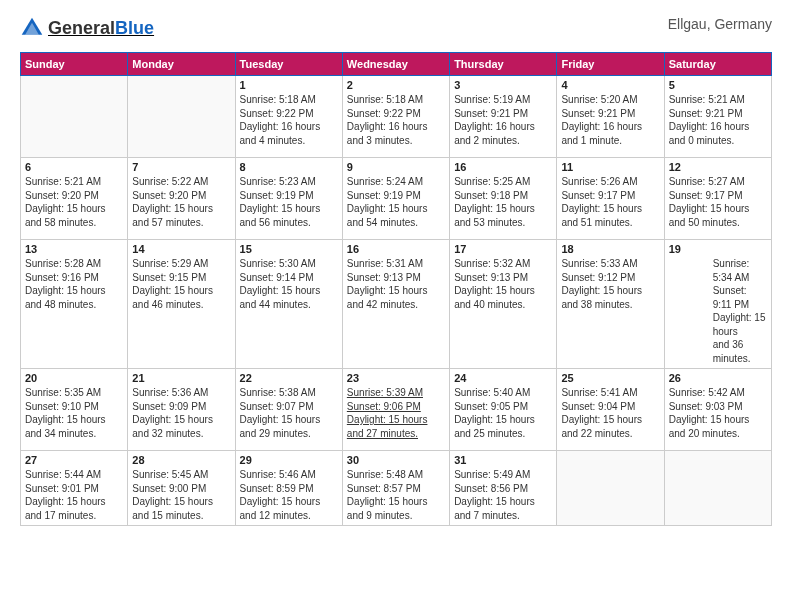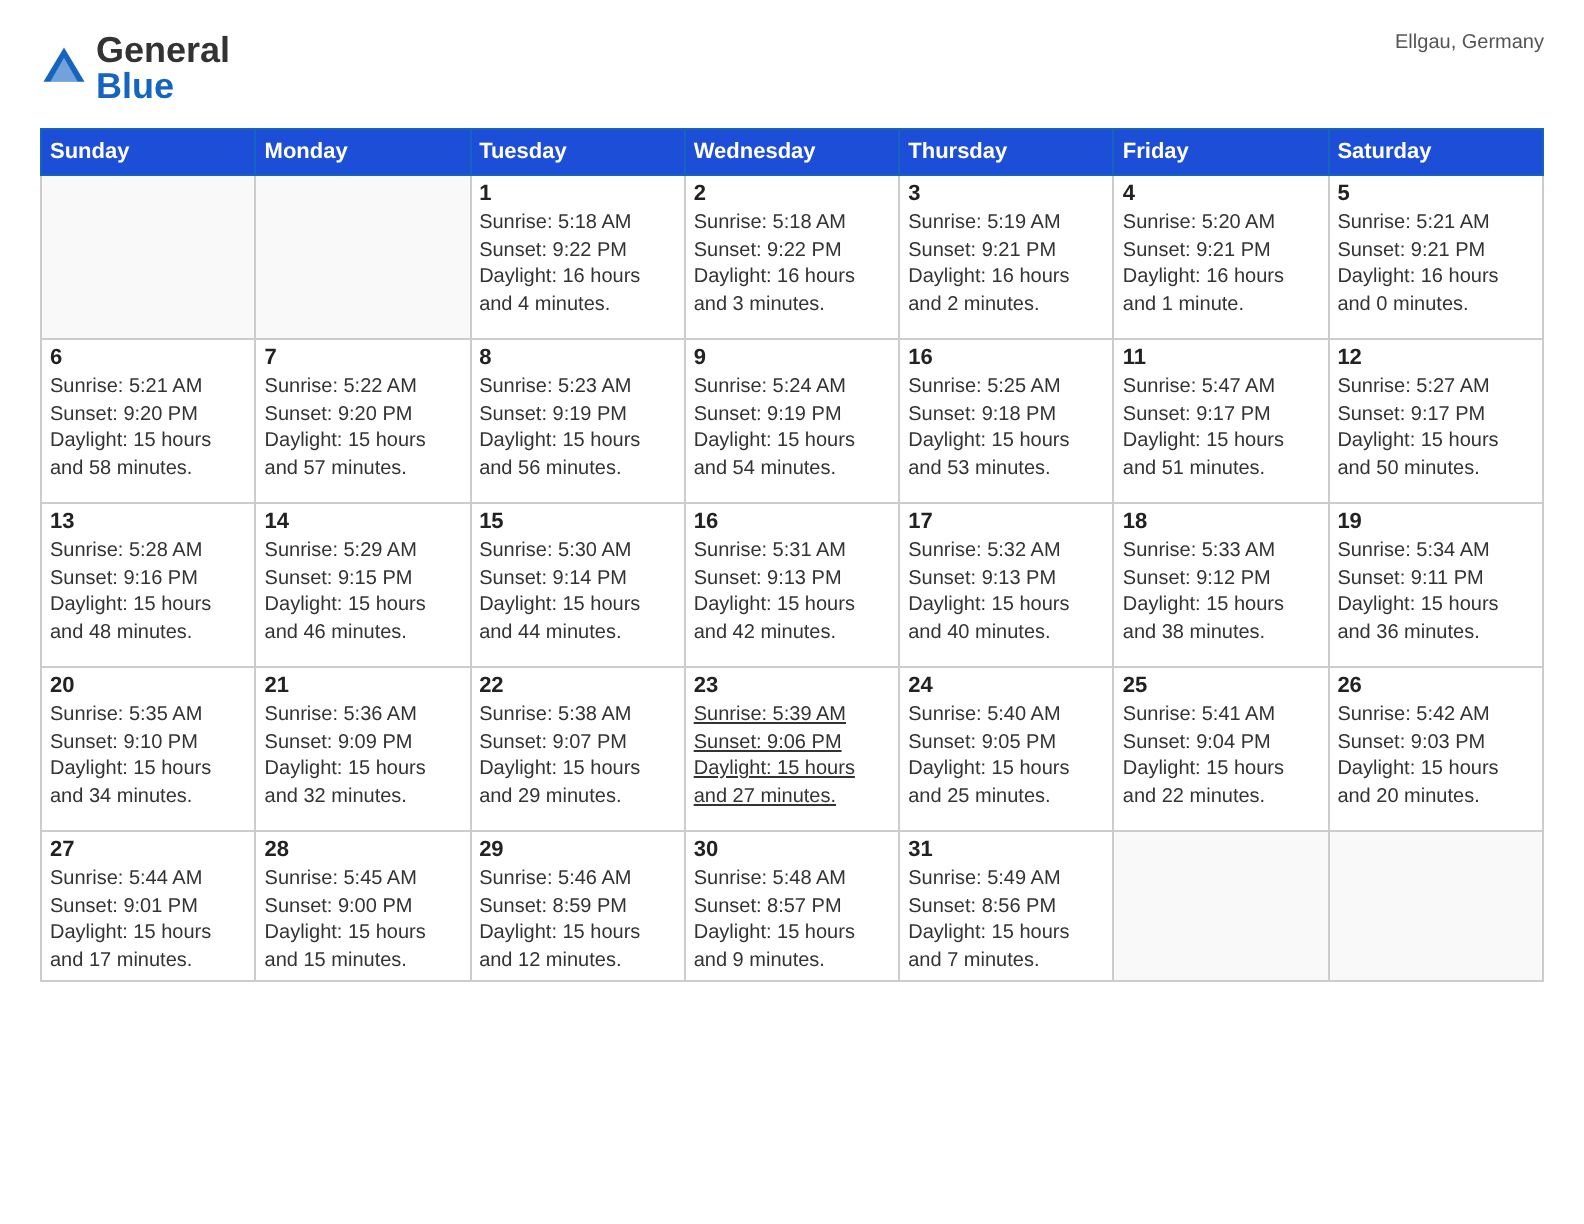--- a/index.html
+++ b/index.html
@@ -22,22 +22,23 @@
       align-items: flex-start;
       margin-bottom: 12px;
     }
     .logo {
       display: flex;
       align-items: center;
       gap: 4px;
     }
     .logo-text {
       display: flex;
-      flex-direction: column;
+      flex-direction: row;
       line-height: 1;
+      text-decoration: underline;
     }
     .logo-general {
       font-size: 18px;
       font-weight: bold;
       color: #333;
     }
     .logo-blue {
       font-size: 18px;
       font-weight: bold;
       color: #1565c0;
@@ -49,30 +50,30 @@
     .title-block {
       text-align: right;
     }
     .month-title {
       font-size: 36px;
       font-weight: bold;
       color: #333;
       line-height: 1.1;
     }
     .location {
-      font-size: 10px;
+      font-size: 14px;
       color: #555;
     }
     .calendar {
       width: 100%;
       border-collapse: collapse;
       font-size: 9.5px;
     }
     .calendar th {
-      background: #1d4ed8;
+      background: #be185d;
       color: #fff;
       padding: 5px 4px;
       text-align: left;
       font-size: 11px;
       font-weight: bold;
       border: 1px solid #1565c0;
     }
     .calendar td {
       border: 1px solid #ccc;
       vertical-align: top;
@@ -202,21 +203,21 @@
           </td>
           <td>
             <div class="day-num">16</div>
             <div class="day-info" style="white-space: pre-line;">Sunrise: 5:25 AM
 Sunset: 9:18 PM
 Daylight: 15 hours
 and 53 minutes.</div>
           </td>
           <td>
             <div class="day-num">11</div>
-            <div class="day-info" style="white-space: pre-line;">Sunrise: 5:47 AM
+            <div class="day-info" style="white-space: pre-line;">Sunrise: 5:26 AM
 Sunset: 9:17 PM
 Daylight: 15 hours
 and 51 minutes.</div>
           </td>
           <td>
             <div class="day-num">12</div>
             <div class="day-info" style="white-space: pre-line;">Sunrise: 5:27 AM
 Sunset: 9:17 PM
 Daylight: 15 hours
 and 50 minutes.</div>
@@ -260,21 +261,21 @@
           </td>
           <td>
             <div class="day-num">18</div>
             <div class="day-info" style="white-space: pre-line;">Sunrise: 5:33 AM
 Sunset: 9:12 PM
 Daylight: 15 hours
 and 38 minutes.</div>
           </td>
           <td>
             <div class="day-num">19</div>
-            <div class="day-info" style="white-space: pre-line;">Sunrise: 5:34 AM
+            <div class="day-info" style="white-space: pre-line; margin-left: 44px;">Sunrise: 5:34 AM
 Sunset: 9:11 PM
 Daylight: 15 hours
 and 36 minutes.</div>
           </td>
         </tr>
         <tr>
           <td>
             <div class="day-num">20</div>
             <div class="day-info" style="white-space: pre-line;">Sunrise: 5:35 AM
 Sunset: 9:10 PM

